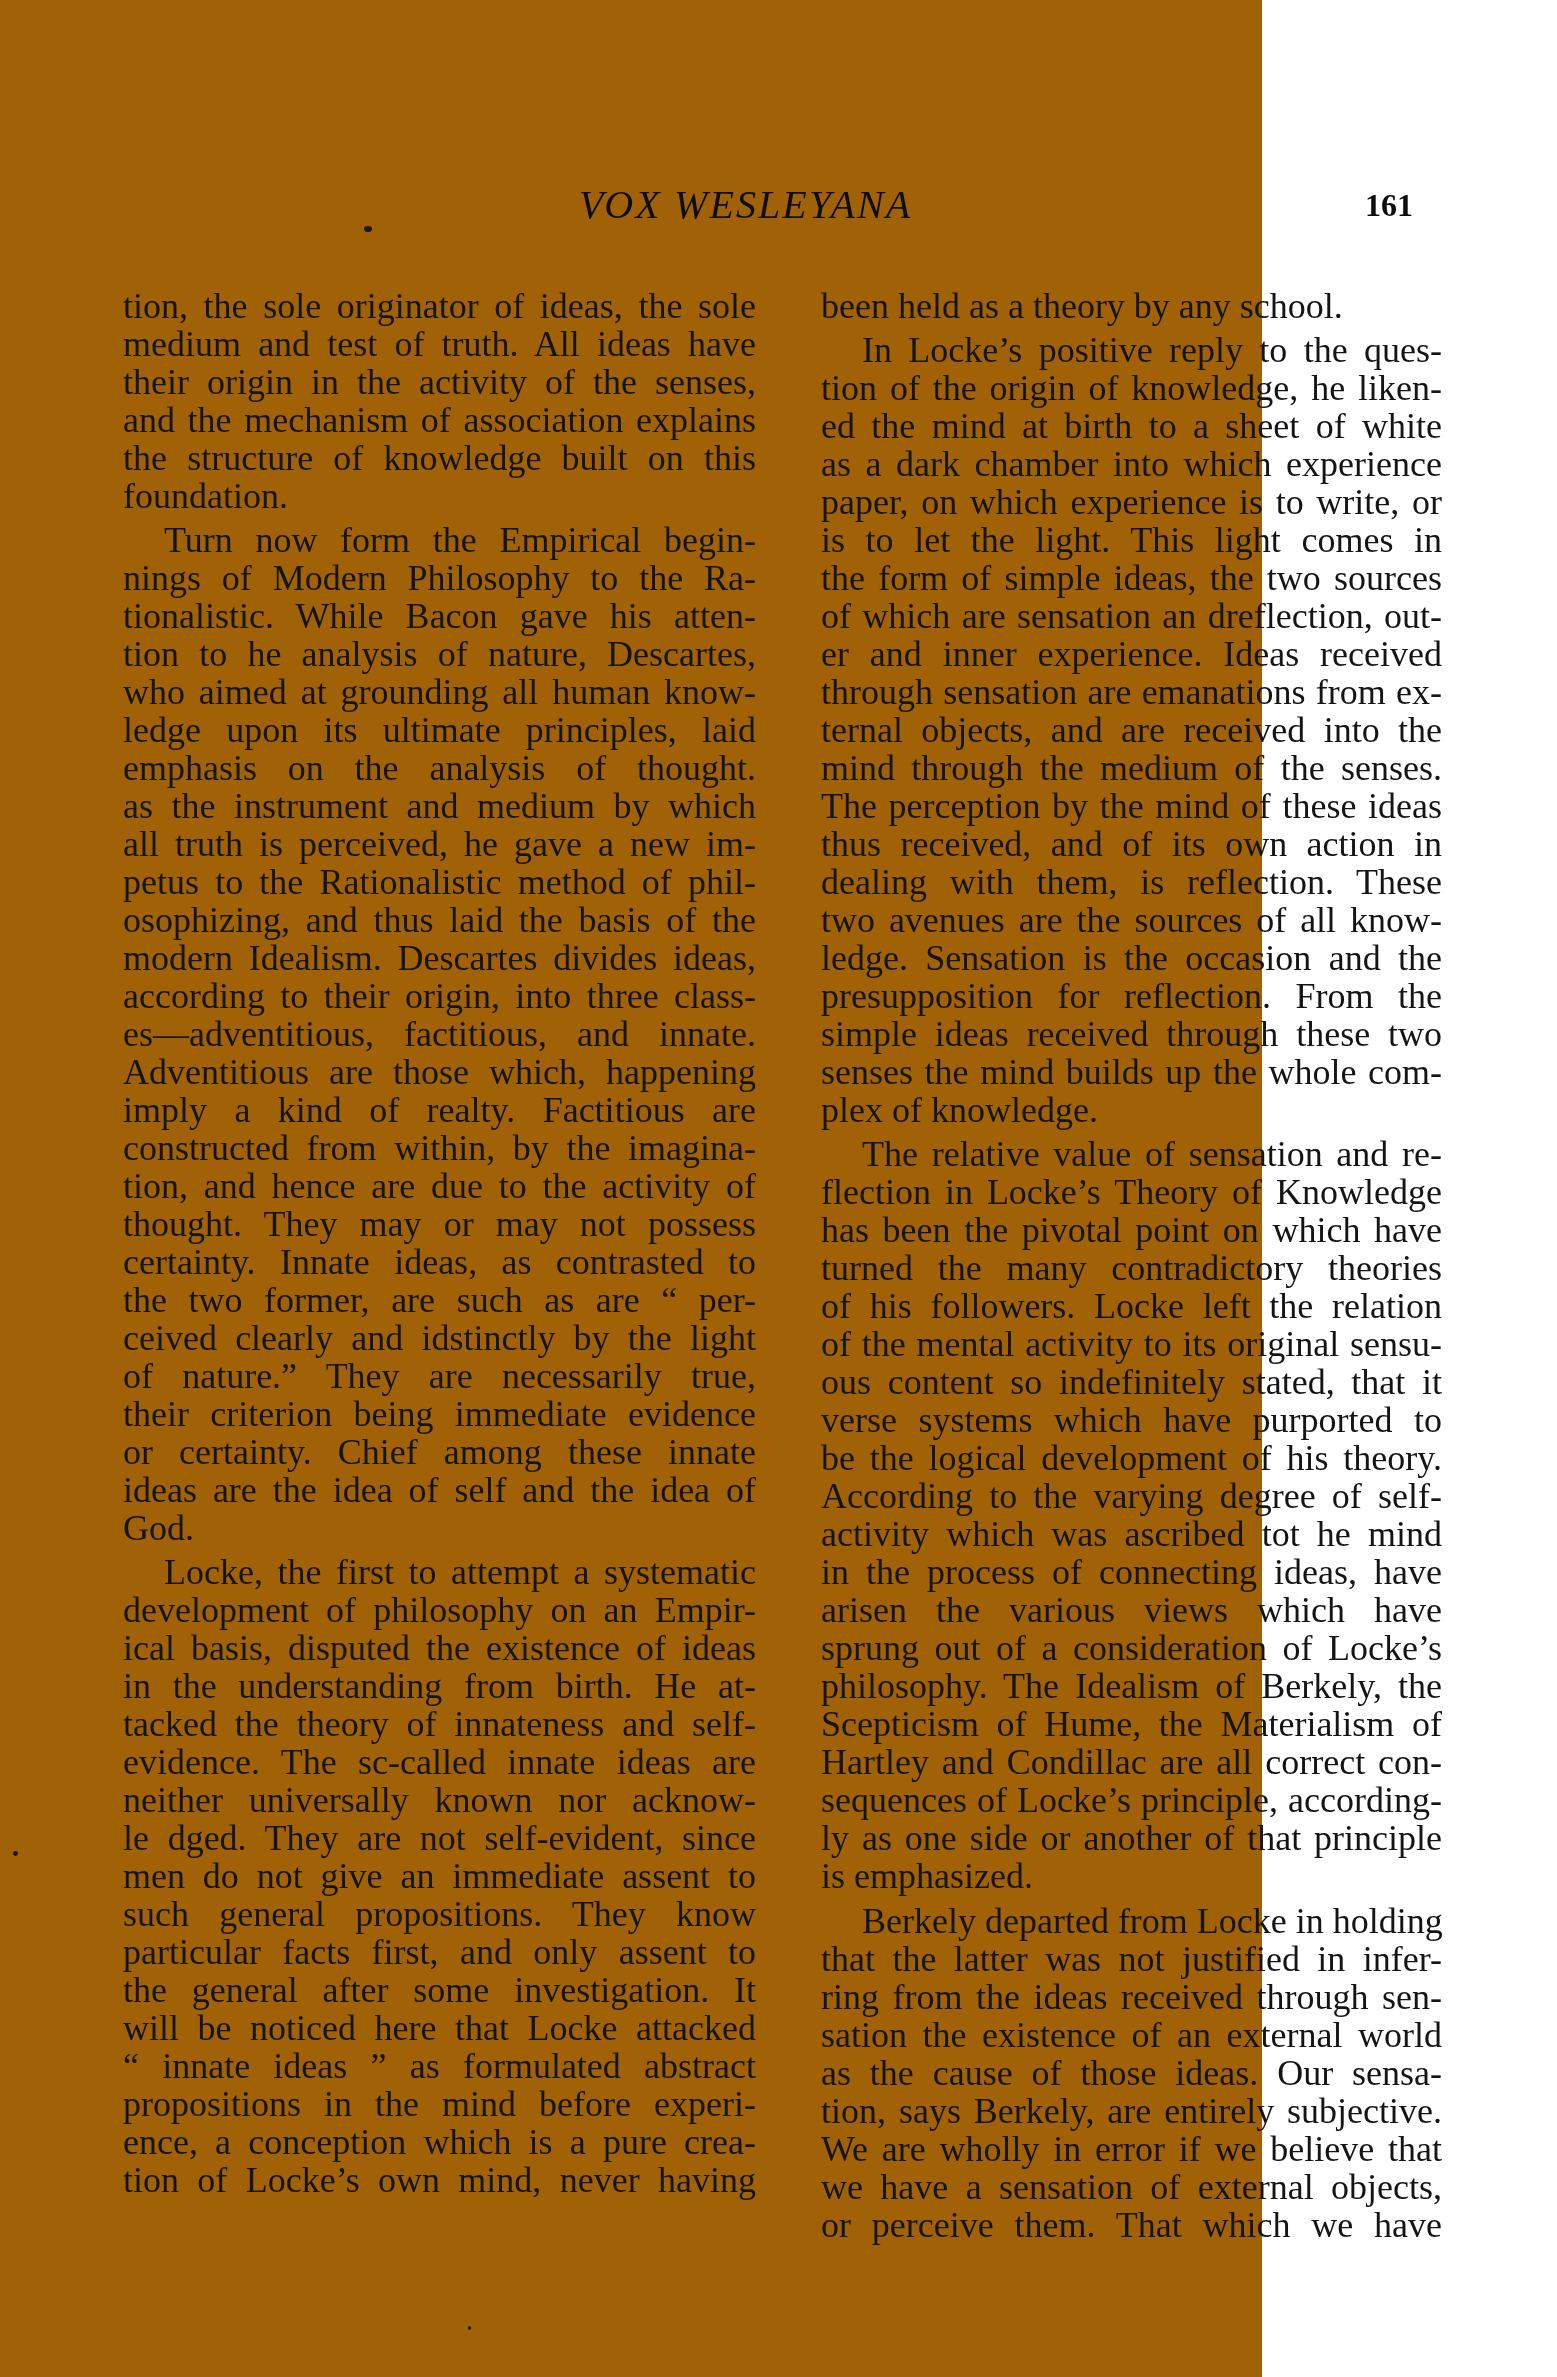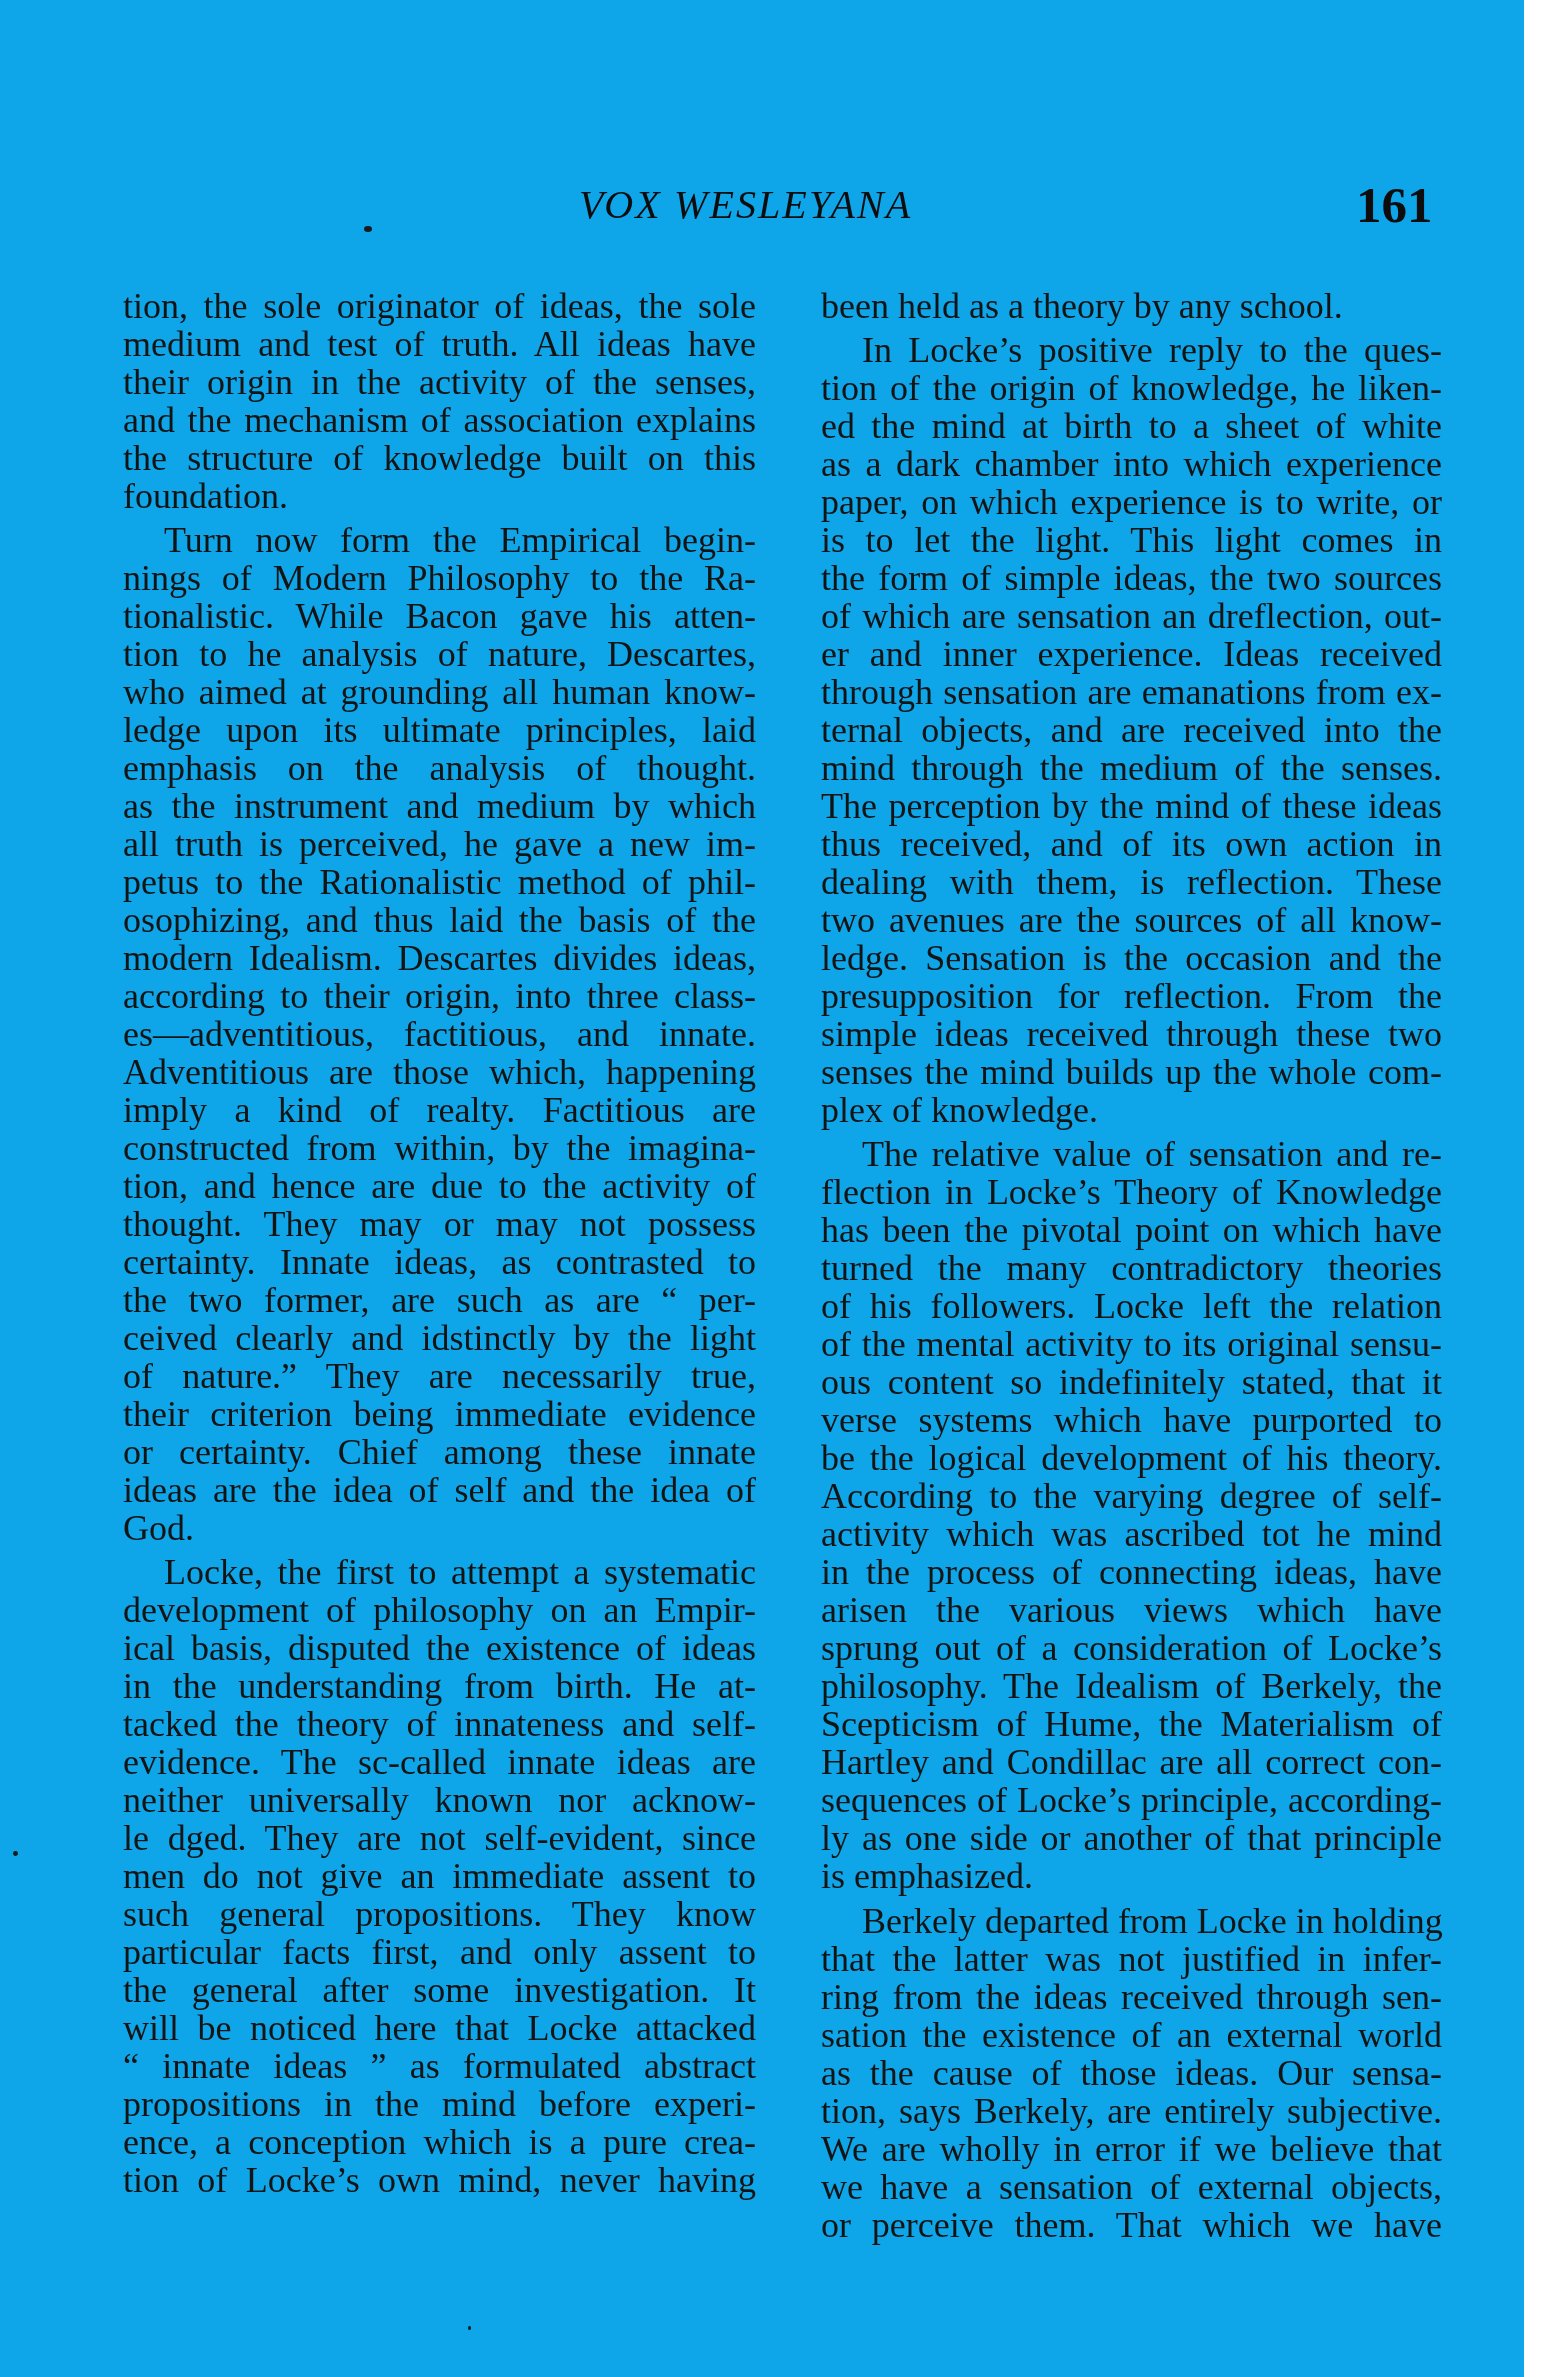--- a/index.html
+++ b/index.html
@@ -1,27 +1,27 @@
 <!DOCTYPE html>
 <html style="font-size:11px"><head>
 <meta charset="utf-8">
 <style>
   html, body { margin: 0; padding: 0; background: #ffffff; }
   body { width: 1558px; height: 2377px; position: relative; overflow: hidden; color: #111111; }
-  .page { position: absolute; left: 0; top: 0; width: 1524px; height: 2377px; background: #0ea5e9; }
+  .page { position: absolute; left: 0; top: 0; width: 1262px; height: 2377px; background: #a16207; }
   .running-head {
     position: absolute; top: 181px; left: 579px; width: 387px;
     font-family: "Liberation Serif", "DejaVu Serif", serif;
     font-style: italic; font-size: 40px; line-height: 48px;
     letter-spacing: 2.1px; white-space: nowrap; color: #0d0d0d;
   }
   .page-number {
     position: absolute; top: 181px; left: 1356px; width: 57px; text-align: right;
     font-family: "Liberation Serif", "DejaVu Serif", serif;
-    font-size: 51px; line-height: 48px; color: #0d0d0d; font-weight: bold;
+    font-size: 32px; line-height: 48px; color: #0d0d0d; font-weight: bold;
   }
   .column {
     position: absolute; top: 287px;
     font-family: "Liberation Serif", "DejaVu Serif", serif;
     font-size: 36px; line-height: 38px; color: #141414;
   }
   .col-left { left: 123px; width: 633px; }
   .col-right { left: 793px; width: 621px; margin-left: 28px; }
   .para { margin: 0; }
   .para + .para { margin-top: 6.2px; }

